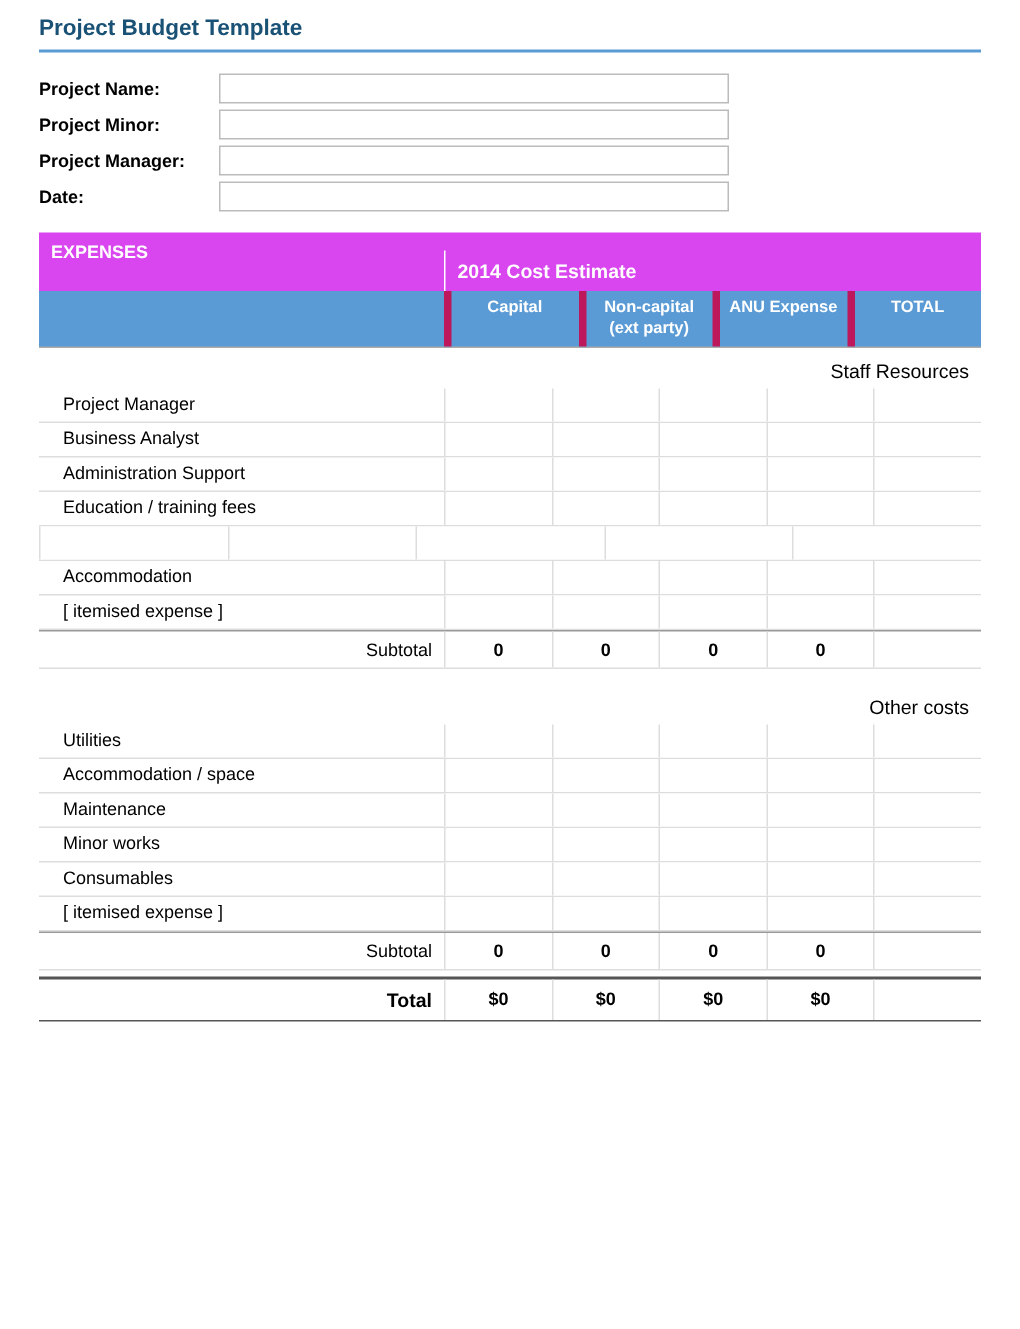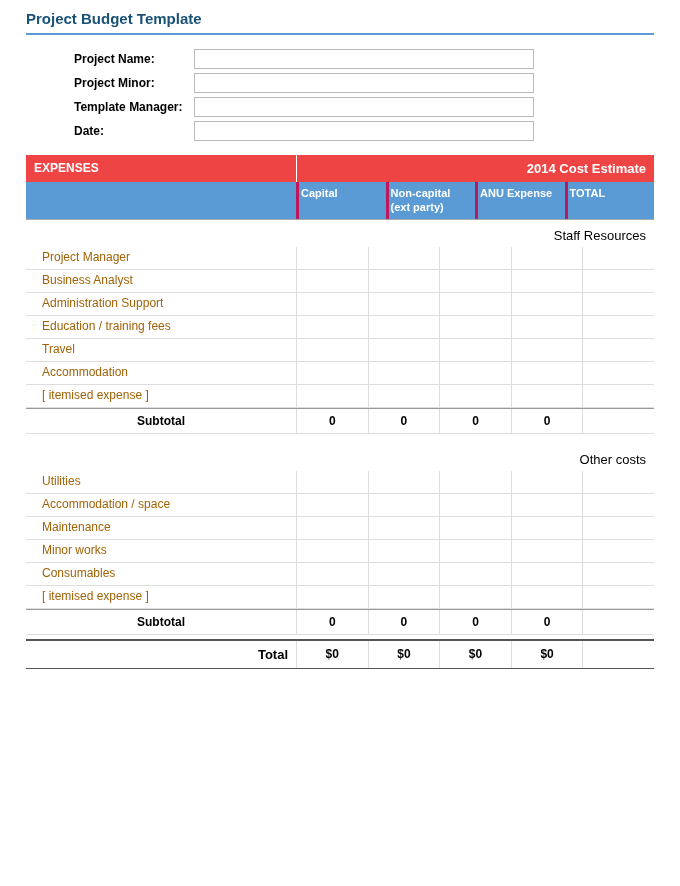--- a/index.html
+++ b/index.html
@@ -27,21 +27,20 @@
     }
 
     .project-info {
       margin-bottom: 14px;
     }
 
     .info-row {
       display: flex;
       align-items: center;
       margin-bottom: 4px;
-      margin-left: 48px;
     }
 
     .info-label {
       font-weight: bold;
       font-size: 12px;
       min-width: 120px;
     }
 
     .info-input {
       border: 1px solid #bbb;
@@ -49,56 +48,58 @@
       width: 340px;
       background: #fff;
     }
 
     .expenses-section {
       margin-bottom: 10px;
     }
 
     .expenses-header {
       display: flex;
-      background: #ef4444;
+      background: #d946ef;
       color: #fff;
       font-weight: bold;
     }
 
     .expenses-header .left {
       width: 270px;
       padding: 6px 8px;
       font-size: 12px;
     }
 
     .expenses-header .right {
       flex: 1;
-      text-align: right;
+      text-align: left;
       padding: 6px 8px;
       font-size: 13px;
       border-left: 1px solid #fff;
+      margin-top: 12px;
     }
 
     .col-headers {
       display: flex;
       background: #5b9bd5;
       color: #fff;
       font-weight: bold;
       font-size: 11px;
       border-bottom: 1px solid #aaa;
     }
 
     .col-label-space {
       width: 270px;
     }
 
     .col-header {
       flex: 1;
+      text-align: center;
       padding: 4px 2px;
-      border-left: 3px solid #be185d;
+      border-left: 5px solid #be185d;
       line-height: 1.3;
     }
 
     .section-title-row {
       padding: 8px 8px 4px 8px;
       font-weight: normal;
       font-size: 13px;
       text-align: right;
     }
 
@@ -107,43 +108,43 @@
       border-bottom: 1px solid #ddd;
     }
 
     .data-row:last-of-type {
       border-bottom: 1px solid #aaa;
     }
 
     .row-label {
       width: 270px;
       padding: 3px 8px 3px 16px;
-      color: #a16207;
+      color: #000000;
       font-size: 12px;
     }
 
     .row-cell {
       flex: 1;
       border-left: 1px solid #ddd;
       height: 22px;
       background: #fff;
     }
 
     .subtotal-row {
       display: flex;
       border-top: 1px solid #999;
       border-bottom: 1px solid #ddd;
       margin-top: 0;
     }
 
     .subtotal-label {
       width: 270px;
-      text-align: center;
+      text-align: right;
       padding: 5px 8px;
-      font-weight: bold;
+      font-weight: normal;
       font-size: 12px;
     }
 
     .subtotal-cell {
       flex: 1;
       text-align: center;
       padding: 5px 2px;
       border-left: 1px solid #ddd;
       font-weight: bold;
       font-size: 12px;
@@ -186,21 +187,21 @@
   <div class="project-info">
     <div class="info-row">
       <span class="info-label">Project Name:</span>
       <div class="info-input"></div>
     </div>
     <div class="info-row">
       <span class="info-label">Project Minor:</span>
       <div class="info-input"></div>
     </div>
     <div class="info-row">
-      <span class="info-label">Template Manager:</span>
+      <span class="info-label">Project Manager:</span>
       <div class="info-input"></div>
     </div>
     <div class="info-row">
       <span class="info-label">Date:</span>
       <div class="info-input"></div>
     </div>
   </div>
 
   <div class="expenses-section">
 
@@ -246,21 +247,20 @@
       </div>
       <div class="data-row">
         <div class="row-label">Education / training fees</div>
         <div class="row-cell"></div>
         <div class="row-cell"></div>
         <div class="row-cell"></div>
         <div class="row-cell"></div>
         <div class="row-cell"></div>
       </div>
       <div class="data-row">
-        <div class="row-label">Travel</div>
         <div class="row-cell"></div>
         <div class="row-cell"></div>
         <div class="row-cell"></div>
         <div class="row-cell"></div>
         <div class="row-cell"></div>
       </div>
       <div class="data-row">
         <div class="row-label">Accommodation</div>
         <div class="row-cell"></div>
         <div class="row-cell"></div>

